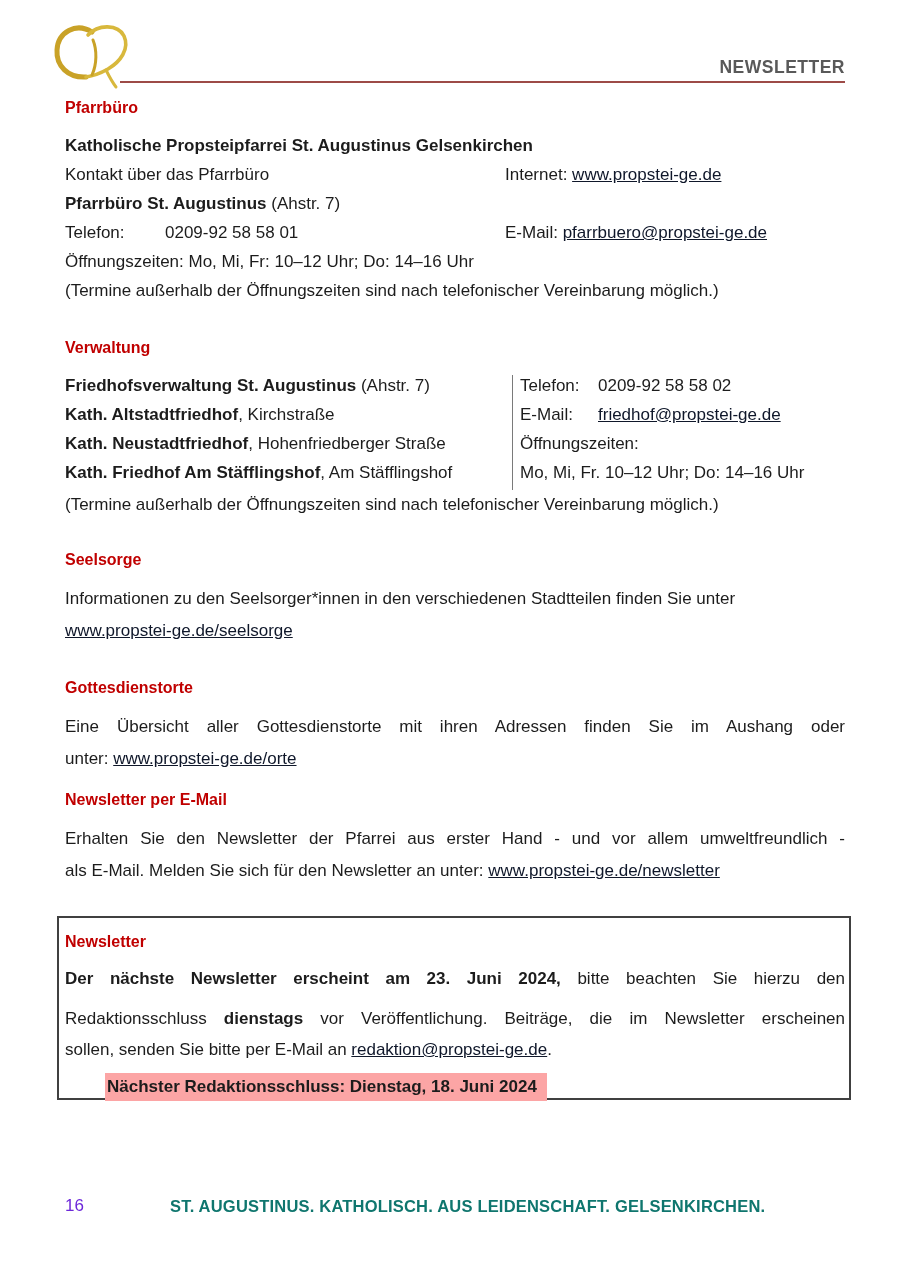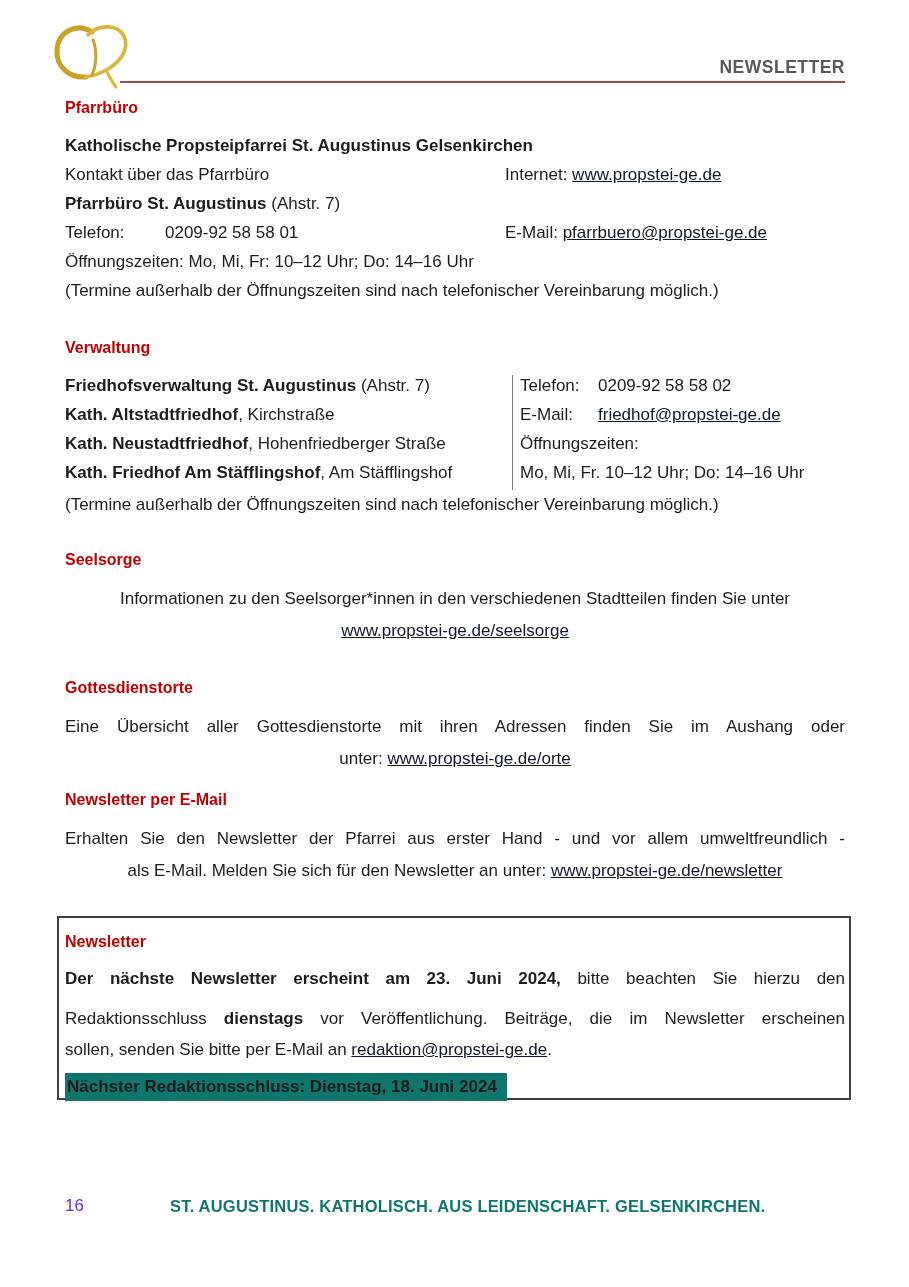--- a/index.html
+++ b/index.html
@@ -18,21 +18,21 @@
   .hdr-label {
     right:64px; top:57px;
     font-weight:bold; font-size:17.5px; color:#595959; letter-spacing:0.5px;
   }
   .hdr-rule { left:120px; top:81px; width:725px; height:2px; background:#9d4b47; }
 
   
   .section { left:65px; width:780px; }
   .sec-heading { font-size:16px; font-weight:bold; color:#C00000; margin:0 0 11px 0; line-height:24px; }
   .row { line-height:29px; position:relative; white-space:nowrap; }
-  .line32 { line-height:32px; position:relative; white-space:nowrap;text-align:center; }
+  .line32 { line-height:32px; position:relative; white-space:nowrap; }
   .b { font-weight:bold; }
   .link { text-decoration:underline; color:#0f172a; cursor:pointer; }
   .rcol { position:absolute; left:440px; top:0; }
   .tab-label { display:inline-block; width:100px; }
   .just { text-align:justify; text-align-last:justify; white-space:normal;margin-top:8px; }
 
   
   .vw-cols { position:relative; }
   .vw-left { width:440px; }
   .vw-divider { position:absolute; left:447px; top:4px; height:115px; width:1px; background:#7a7a7a; }
@@ -43,22 +43,22 @@
   
   .nl-box {
     left:57px; top:916px; width:794px; height:184px;
     border:2px solid #404040;
     padding:12px 4px 0 6px;
   }
   .nl-box .sec-heading { margin-bottom:9px; }
   .nl-line { line-height:31.5px; position:relative; }
   .nl-highlight {
     display:inline-block; margin-top:7px;
-    background:#0f766e; font-weight:bold;
-    padding:2px 10px 3px 2px; line-height:23px;
+    background:#fca5a5; font-weight:bold;
+    padding:2px 10px 3px 2px; line-height:23px;margin-left:40px;
   }
 
   
   .footer-page { left:65px; top:1196px; font-size:17px; color:#6d28d9; }
   .footer-slogan {
     left:170px; top:1197px;
     font-weight:bold; font-size:16.5px; color:#0f766e; letter-spacing:0.2px;
     white-space:nowrap;
   }
 </style>

